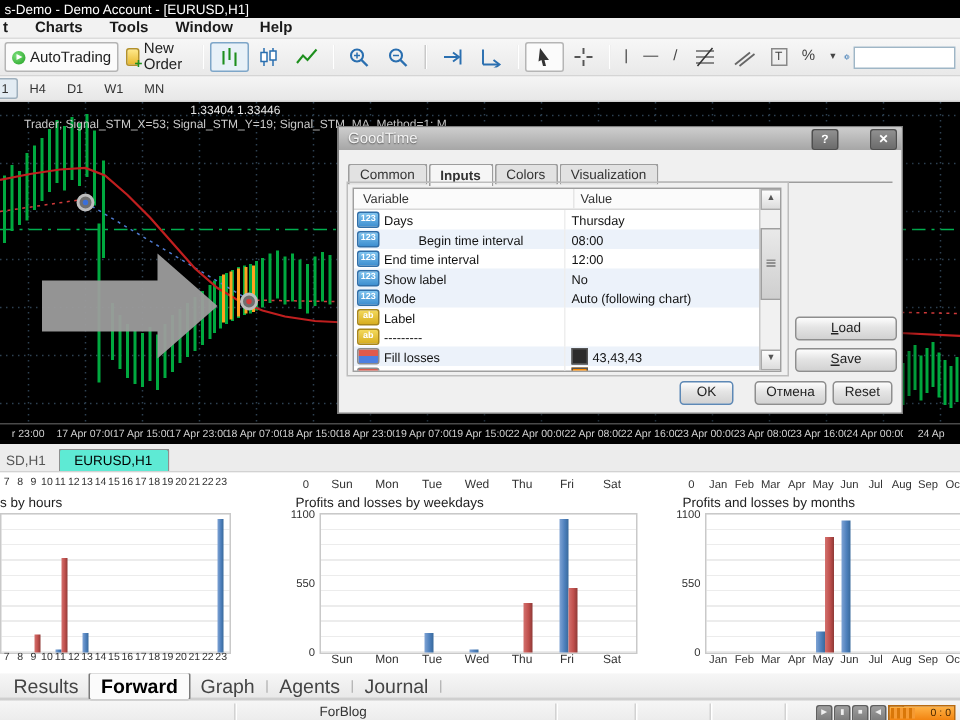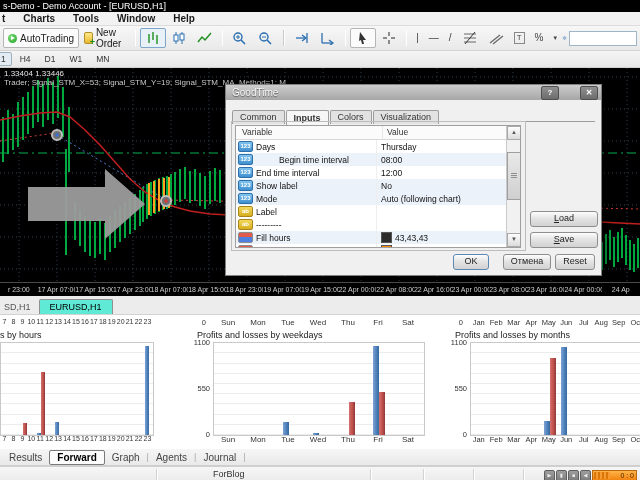--- a/index.html
+++ b/index.html
@@ -27,21 +27,21 @@
   .searchbox{margin-left:2px;width:62px;height:13px;border:1px solid #9fb6c6;background:#fff;font-size:9px;padding:0 2px;}
   .spacer{flex:1;}
   
   .tfbar{height:16px;background:linear-gradient(#f5f5f5,#e7e7e7);border-bottom:1px solid #cfcfcf;display:flex;align-items:center;padding-left:0;}
   .tfb{font-size:8.5px;color:#333;padding:1px 5px;margin-right:2px;border:1px solid transparent;border-radius:2px;}
   .tfb.cut{margin-left:-5px;}
   .tfb.active{border-color:#9fb0bd;background:#e3ecf3;}
   
   .chart-area{position:relative;width:640px;height:228px;background:#000;}
   .chart-area svg{position:absolute;left:0;top:0;}
-  .chart-info{position:absolute;left:4px;top:1px;color:#e6e6e6;font-size:8px;line-height:9px;white-space:nowrap;}
+  .chart-info{position:absolute;left:16px;top:1px;color:#e6e6e6;font-size:8px;line-height:9px;white-space:nowrap;text-align:center;}
   .chart-info .l2{color:#c9c9c9;}
   .time-axis{position:absolute;left:0;bottom:0;height:13px;width:640px;border-top:1px solid #4a4a4a;display:flex;background:#000;}
   .ta-label{width:37.64px;text-align:center;font-size:7px;color:#cfcfcf;line-height:13px;white-space:nowrap;overflow:hidden;}
   
   .dialog{position:absolute;left:225px;top:16px;width:375px;height:190px;background:#f0f0f0;
           border:1px solid #808080;box-shadow:3px 4px 9px rgba(0,0,0,.5);}
   .dlg-title{height:15px;background:linear-gradient(#cdcdcd,#a6a6a6);display:flex;align-items:center;padding:0 3px 0 6px;gap:18px;}
   .dlg-title-text{flex:1;font-size:10px;color:#f4f4f4;text-shadow:0 1px 1px #555;}
   .dlg-btn{width:16px;height:12px;margin-left:3px;background:linear-gradient(#909090,#6c6c6c);border:1px solid #4f4f4f;
            border-radius:2px;color:#fff;font-size:8px;font-weight:bold;text-align:center;line-height:11px;}
@@ -100,21 +100,21 @@
      background-image:repeating-linear-gradient(to top,#ececec 0,#ececec 1px,transparent 1px,transparent 10.2px);}
   .mc-bar{position:absolute;bottom:0;}
   .bar-p{background:linear-gradient(90deg,#7fa3d4,#4f81bd 55%,#38699c);}
   .bar-l{background:linear-gradient(90deg,#d3716e,#c0504d 55%,#8f3off);}
   .bar-l{background:linear-gradient(90deg,#d3716e,#c0504d 55%,#8f3936);}
   .mc-yl{position:absolute;width:18px;text-align:right;font-size:7.5px;color:#333;}
   .mc-zero{position:absolute;top:3px;width:12px;text-align:right;font-size:7.5px;color:#333;}
   
   .tester-tabs{height:16px;background:linear-gradient(#f6f6f6,#e9e9e9);border-bottom:1px solid #cfcfcf;
       display:flex;align-items:center;padding-left:2px;}
-  .tt{font-size:10px;color:#444;padding:1px 7px;}
+  .tt{font-size:13px;color:#444;padding:1px 7px;}
   .tt.active{border:1px solid #7a7a7a;background:#fbfbfb;font-weight:bold;color:#000;border-radius:2px;}
   .tt-sep{color:#aaa;font-size:9px;}
   
   .statusbar{position:relative;height:17px;background:linear-gradient(#f6f6f6,#e9e9e9);border-top:1px solid #cfcfcf;}
   .sb-text{position:absolute;left:213px;top:2px;font-size:9px;color:#333;}
   .sb-div{position:absolute;top:2px;bottom:2px;width:0;border-left:1px solid #d2d2d2;border-right:1px solid #fff;}
   .playback{position:absolute;left:544px;top:3px;display:flex;gap:1px;}
   .pb{width:9px;height:10px;background:linear-gradient(#9e9e9e,#7a7a7a);border:1px solid #5f5f5f;border-radius:2px;
       color:#eee;font-size:5px;line-height:9px;text-align:center;}
   .meter{position:absolute;left:592px;top:3px;width:45px;height:11px;background:linear-gradient(#ffb347,#f28411);
@@ -464,21 +464,21 @@
                 <div class="ri ri-ab">ab</div>
                 <div style="display: inline;">---------</div>
               </div>
               <div class="tc-val">
                 <div style="display: inline;"></div>
               </div>
             </div>
             <div class="trow even">
               <div class="tc-name">
                 <div class="ri ri-clr"></div>
-                <div style="display: inline;">Fill hours</div>
+                <div style="display: inline;">Fill losses</div>
               </div>
               <div class="tc-val">
                 <div class="swatch" style="background: rgb(43, 43, 43);"></div>
                 <div style="display: inline;">43,43,43</div>
               </div>
             </div>
             <div class="trow">
               <div class="tc-name">
                 <div class="ri ri-clr"></div>
                 <div style="display: inline;"></div>

